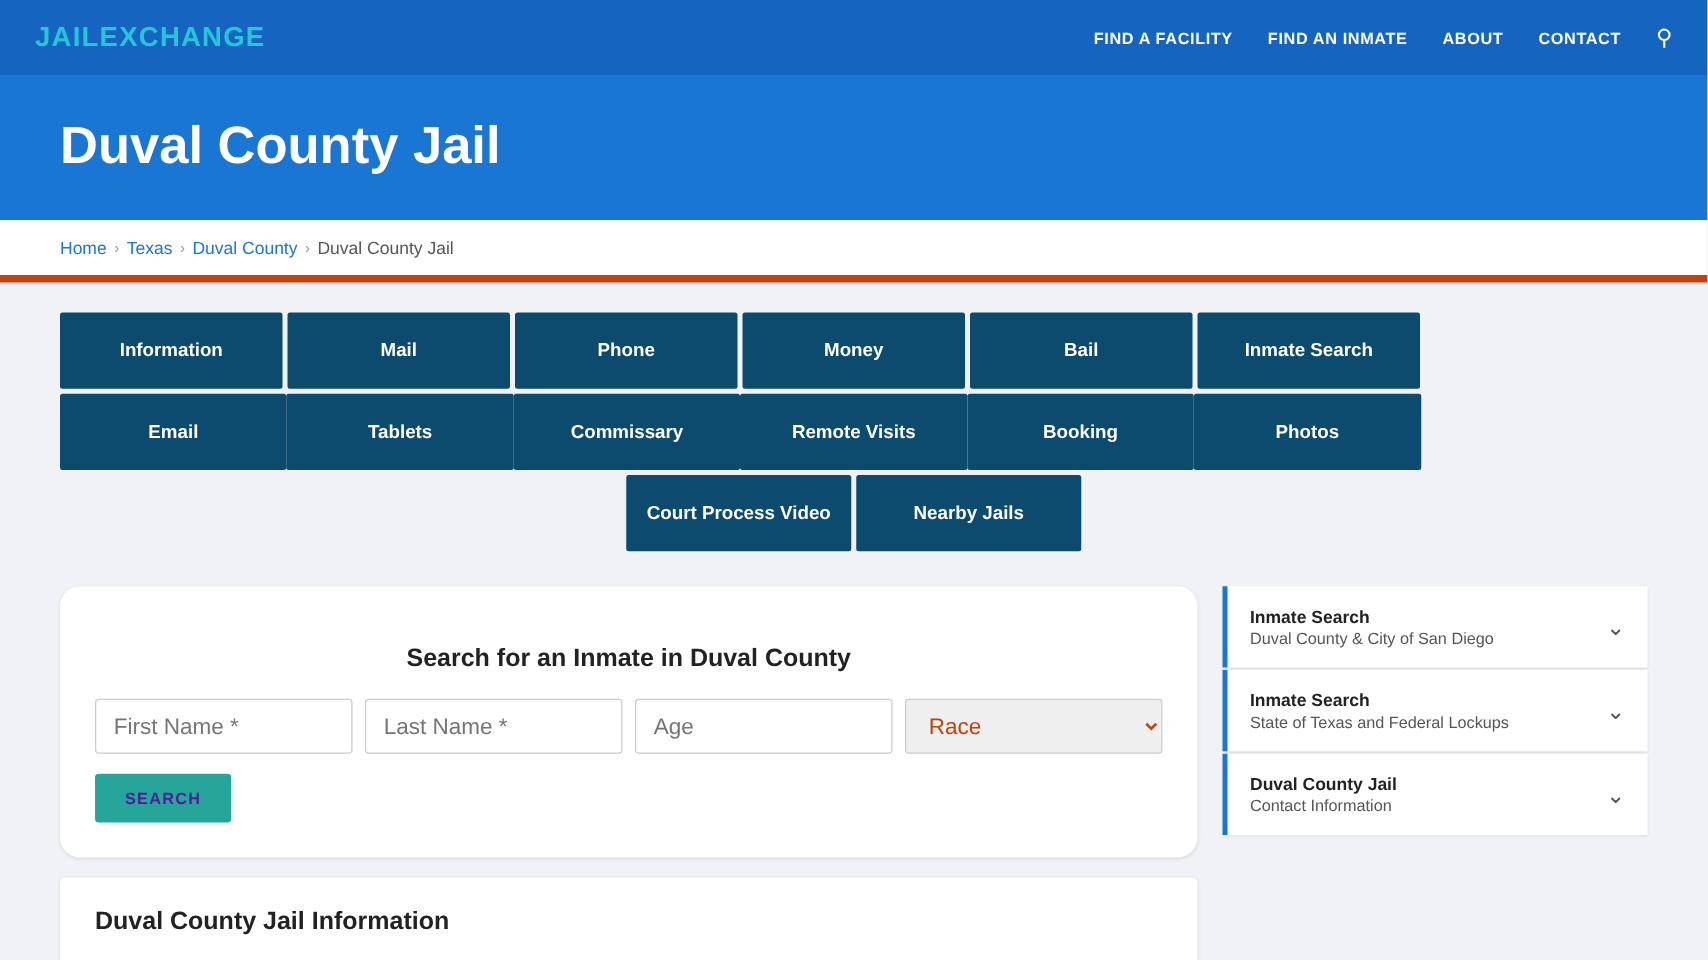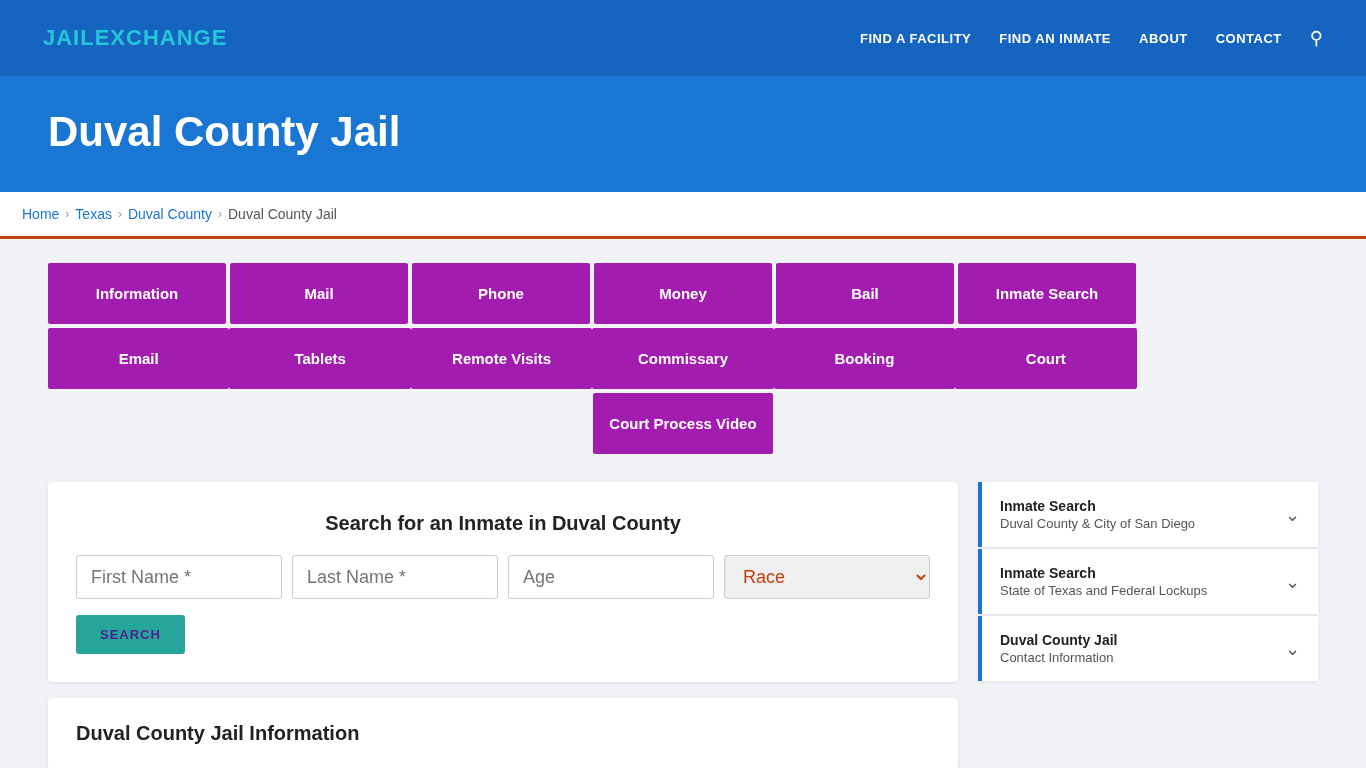--- a/index.html
+++ b/index.html
@@ -4,22 +4,22 @@
   <style>
     * { box-sizing: border-box; margin: 0; padding: 0; }
     body { font-family: Arial, Helvetica, sans-serif; background: #f0f2f5; color: #333; }
 
     
     .navbar {
       background: #1565c0;
       display: flex;
       align-items: center;
       justify-content: space-between;
-      padding: 0 43px;
-      height: 76px;
+      padding: 0 28px;
+      height: 60px;
     }
     .logo {
       font-size: 22px;
       font-weight: 900;
       color: #fff;
       letter-spacing: 1px;
     }
     .logo span { color: #26c6da; }
     .nav-links {
       display: flex;
@@ -47,22 +47,22 @@
     }
     .hero h1 {
       color: #fff;
       font-size: 42px;
       font-weight: 800;
     }
 
     
     .breadcrumb {
       background: #fff;
-      padding: 14px 22px;
-      border-bottom: 3px solid #c2410c;
+      padding: 14px 48px;
+      border-bottom: 6px solid #c2410c;
       display: flex;
       align-items: center;
       gap: 6px;
       font-size: 14px;
     }
     .breadcrumb a { color: #1976d2; text-decoration: none; }
     .breadcrumb .sep { color: #999; font-size: 12px; }
     .breadcrumb .current { color: #555; }
 
     
@@ -85,21 +85,21 @@
       gap: 0;
       margin-bottom: 4px;
     }
     .btn-grid-row3 {
       display: flex;
       justify-content: center;
       gap: 4px;
       margin-bottom: 28px;
     }
     .tab-btn {
-      background: #a21caf;
+      background: #0c4a6e;
       color: #fff;
       border: none;
       padding: 22px 10px;
       font-size: 15px;
       font-weight: 600;
       cursor: pointer;
       text-align: center;
       border-radius: 2px;
       transition: background 0.2s;
     }
@@ -109,22 +109,22 @@
     .content-area {
       display: flex;
       gap: 20px;
       align-items: flex-start;
     }
 
     
     .search-card {
       flex: 1;
       background: #fff;
-      border-radius: 4px;
-      padding: 30px 28px 28px;
+      border-radius: 16px;
+      padding: 47px 28px 28px;
       box-shadow: 0 1px 3px rgba(0,0,0,0.1);
     }
     .search-card h2 {
       font-size: 20px;
       font-weight: 700;
       text-align: center;
       margin-bottom: 20px;
       color: #222;
     }
     .search-fields {
@@ -239,28 +239,29 @@
     <button class="tab-btn">Mail</button>
     <button class="tab-btn">Phone</button>
     <button class="tab-btn">Money</button>
     <button class="tab-btn">Bail</button>
     <button class="tab-btn">Inmate Search</button>
   </div>
 
   <div class="btn-grid-row2">
     <button class="tab-btn">Email</button>
     <button class="tab-btn">Tablets</button>
+    <button class="tab-btn">Commissary</button>
     <button class="tab-btn">Remote Visits</button>
-    <button class="tab-btn">Commissary</button>
     <button class="tab-btn">Booking</button>
-    <button class="tab-btn">Court</button>
+    <button class="tab-btn">Photos</button>
   </div>
 
   <div class="btn-grid-row3">
     <button class="tab-btn wide">Court Process Video</button>
+    <button class="tab-btn wide">Nearby Jails</button>
   </div>
 
   <div class="content-area">
 
     <div style="flex:1;">
 
       <div class="search-card">
         <h2>Search for an Inmate in Duval County</h2>
         <div class="search-fields">
           <input type="text" placeholder="First Name *" style="">

